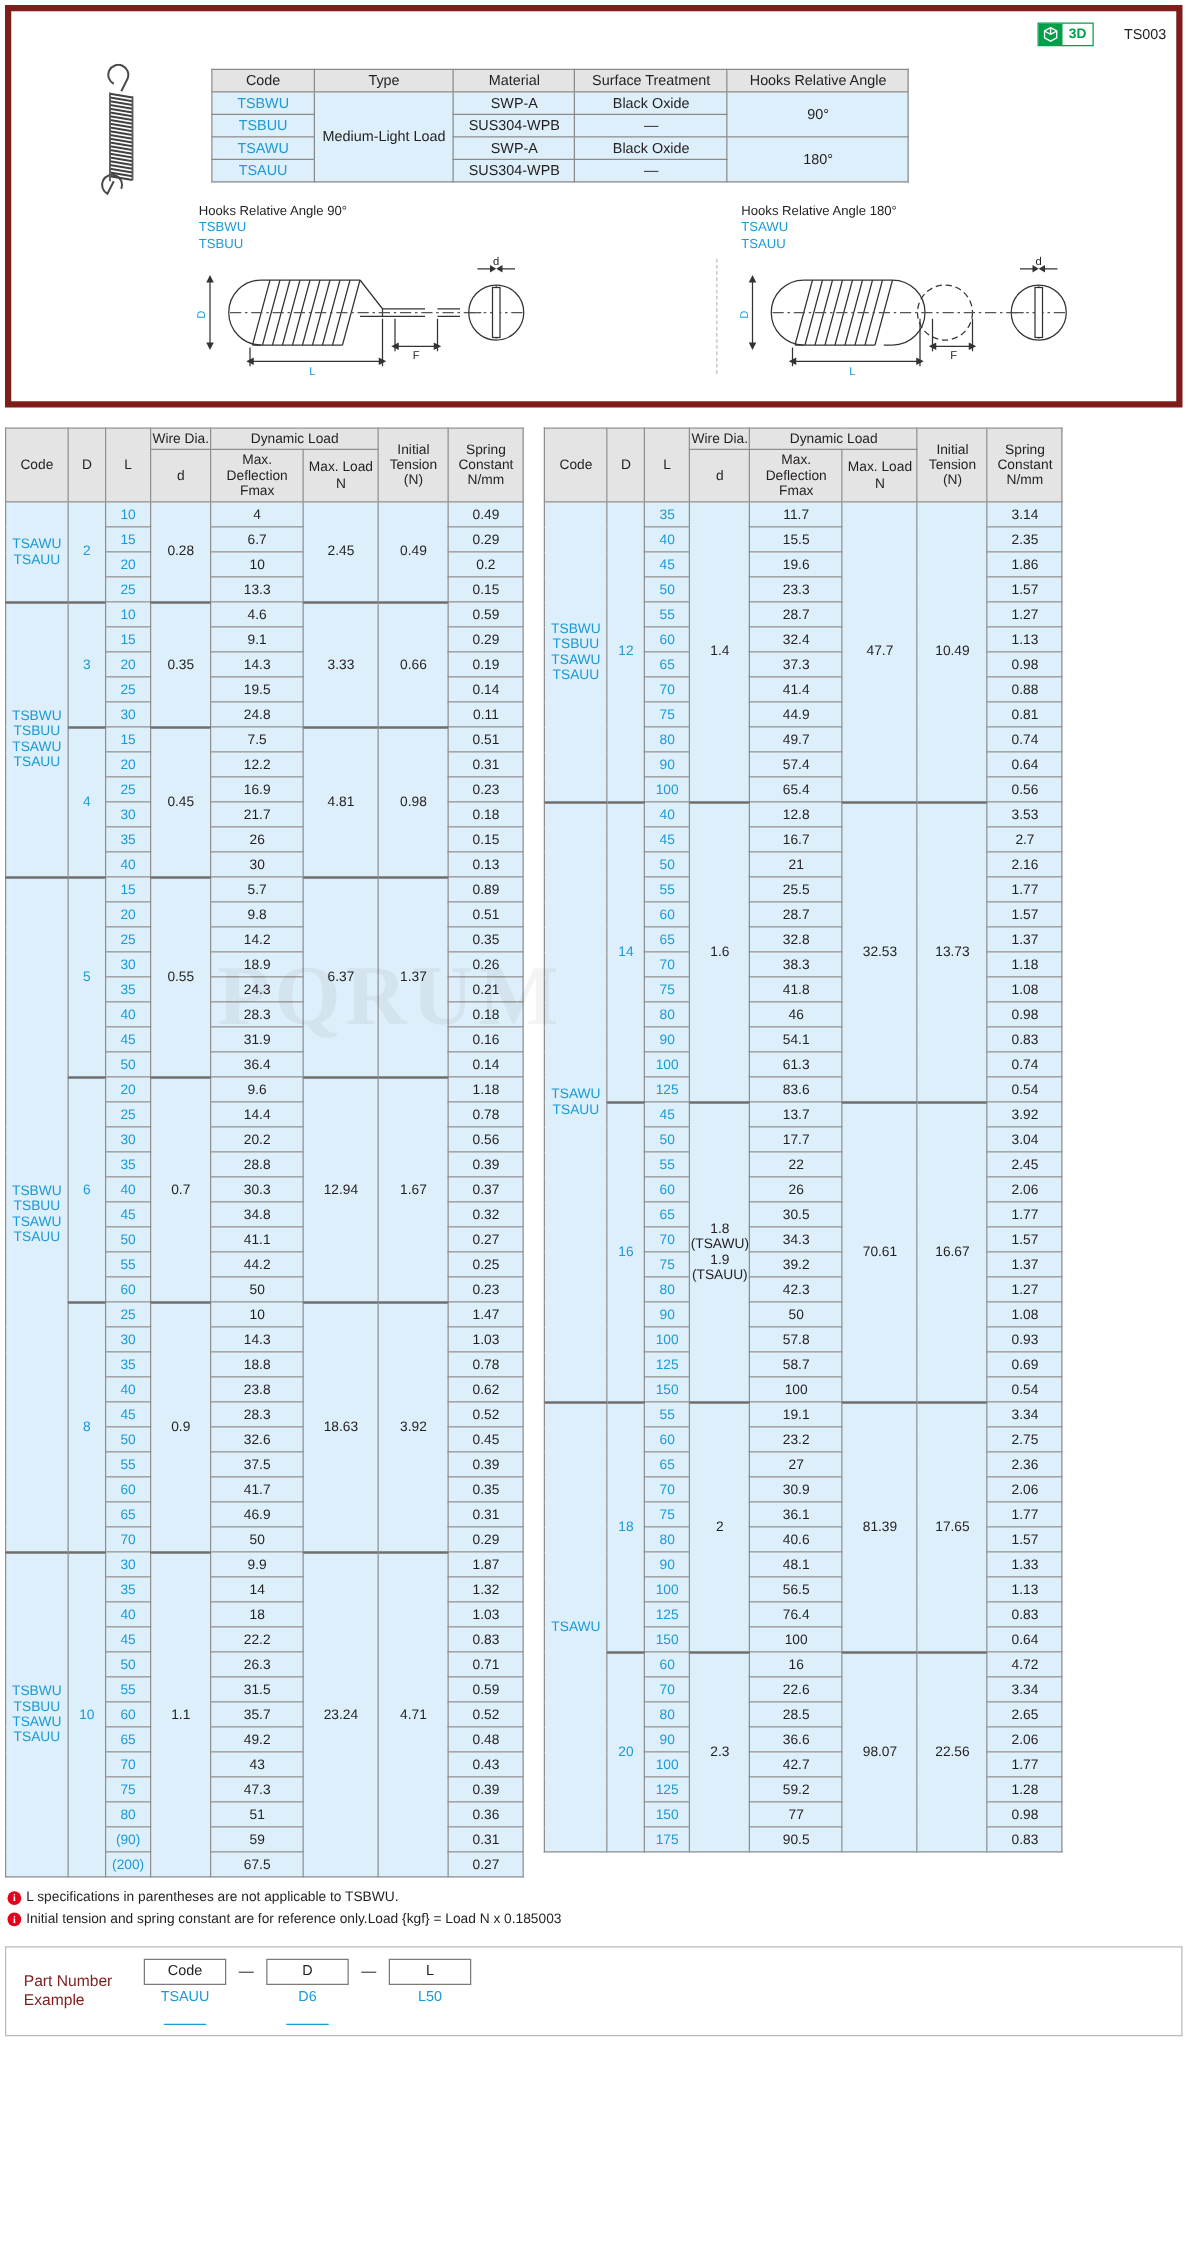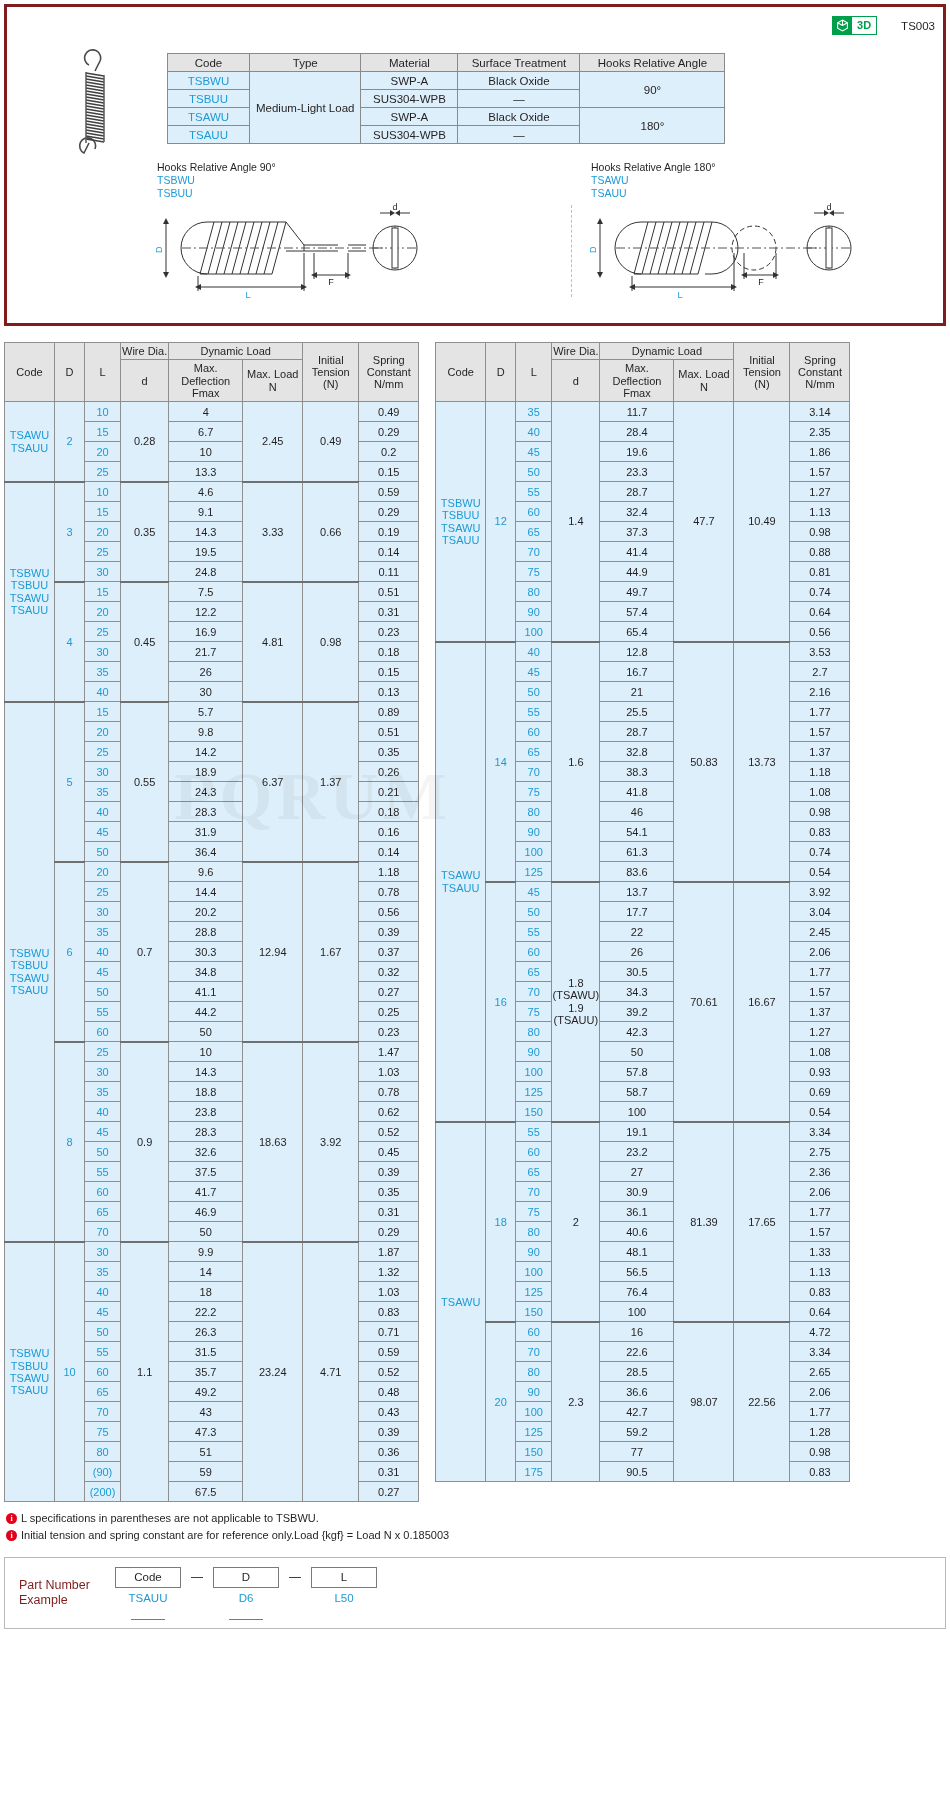--- a/index.html
+++ b/index.html
@@ -7,21 +7,21 @@
   body {
     width: 950px;
     background: #ffffff;
     font-family: "Liberation Sans", sans-serif;
     color: #231f20;
     -webkit-font-smoothing: antialiased;
   }
 
   
   .top-panel {
-    border: 3px solid #7f1d1d;
+    border: 5px solid #7f1d1d;
     margin: 4px 4px 0 4px;
     padding: 0;
     position: relative;
     height: 322px;
     background: #fff;
   }
   .badge-row {
     position: absolute;
     top: 9px; right: 8px;
     display: flex;
@@ -774,21 +774,21 @@
           <td class="d-cell" rowspan="12">12</td>
           <td class="blue-txt">35</td>
           <td class="c-d" rowspan="12">1.4</td>
           <td class="c-fmax">11.7</td>
           <td class="c-load" rowspan="12">47.7</td>
           <td class="c-init" rowspan="12">10.49</td>
           <td class="c-sc">3.14</td>
         </tr>
         <tr>
           <td class="blue-txt">40</td>
-          <td class="c-fmax">28.4</td>
+          <td class="c-fmax">15.5</td>
           <td class="c-sc">2.35</td>
         </tr>
         <tr>
           <td class="blue-txt">45</td>
           <td class="c-fmax">19.6</td>
           <td class="c-sc">1.86</td>
         </tr>
         <tr>
           <td class="blue-txt">50</td>
           <td class="c-fmax">23.3</td>
@@ -836,21 +836,21 @@
         </tr>
         <tr>
           <td class="code-cell sep-top" rowspan="24">
             <div>TSAWU</div>
             <div>TSAUU</div>
           </td>
           <td class="d-cell sep-top" rowspan="12">14</td>
           <td class="blue-txt">40</td>
           <td class="c-d sep-top" rowspan="12">1.6</td>
           <td class="c-fmax">12.8</td>
-          <td class="c-load sep-top" rowspan="12">50.83</td>
+          <td class="c-load sep-top" rowspan="12">32.53</td>
           <td class="c-init sep-top" rowspan="12">13.73</td>
           <td class="c-sc">3.53</td>
         </tr>
         <tr>
           <td class="blue-txt">45</td>
           <td class="c-fmax">16.7</td>
           <td class="c-sc">2.7</td>
         </tr>
         <tr>
           <td class="blue-txt">50</td>

